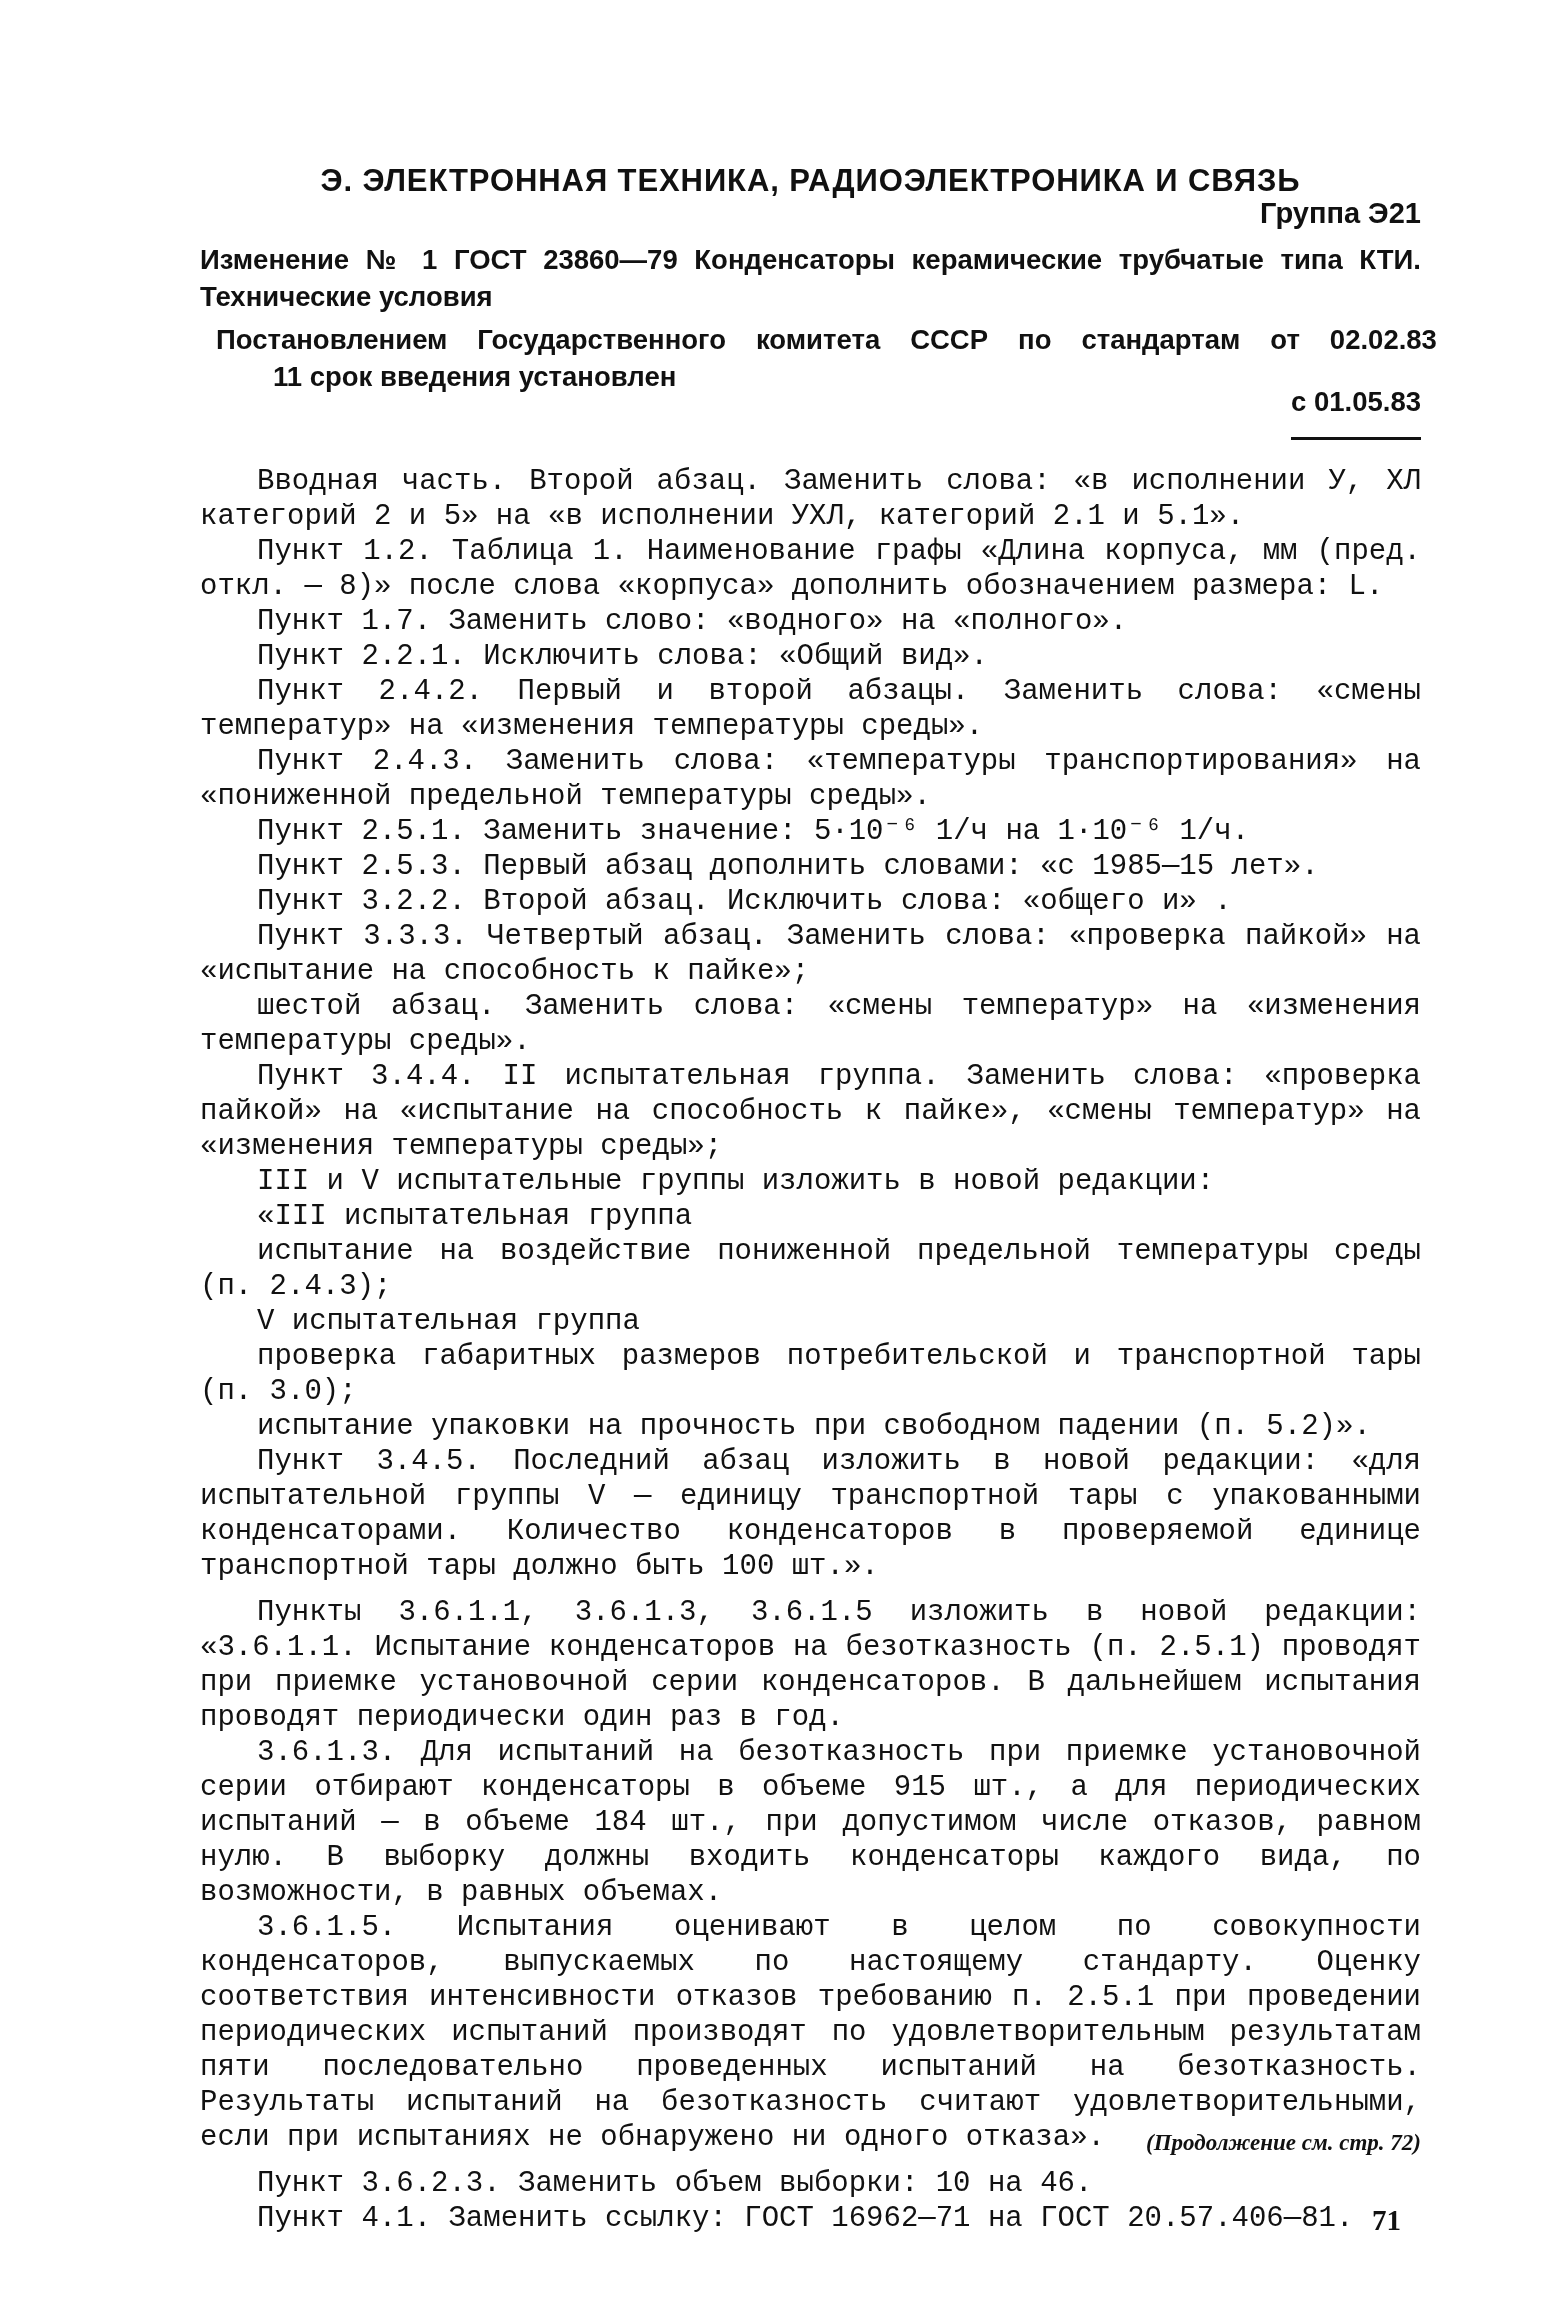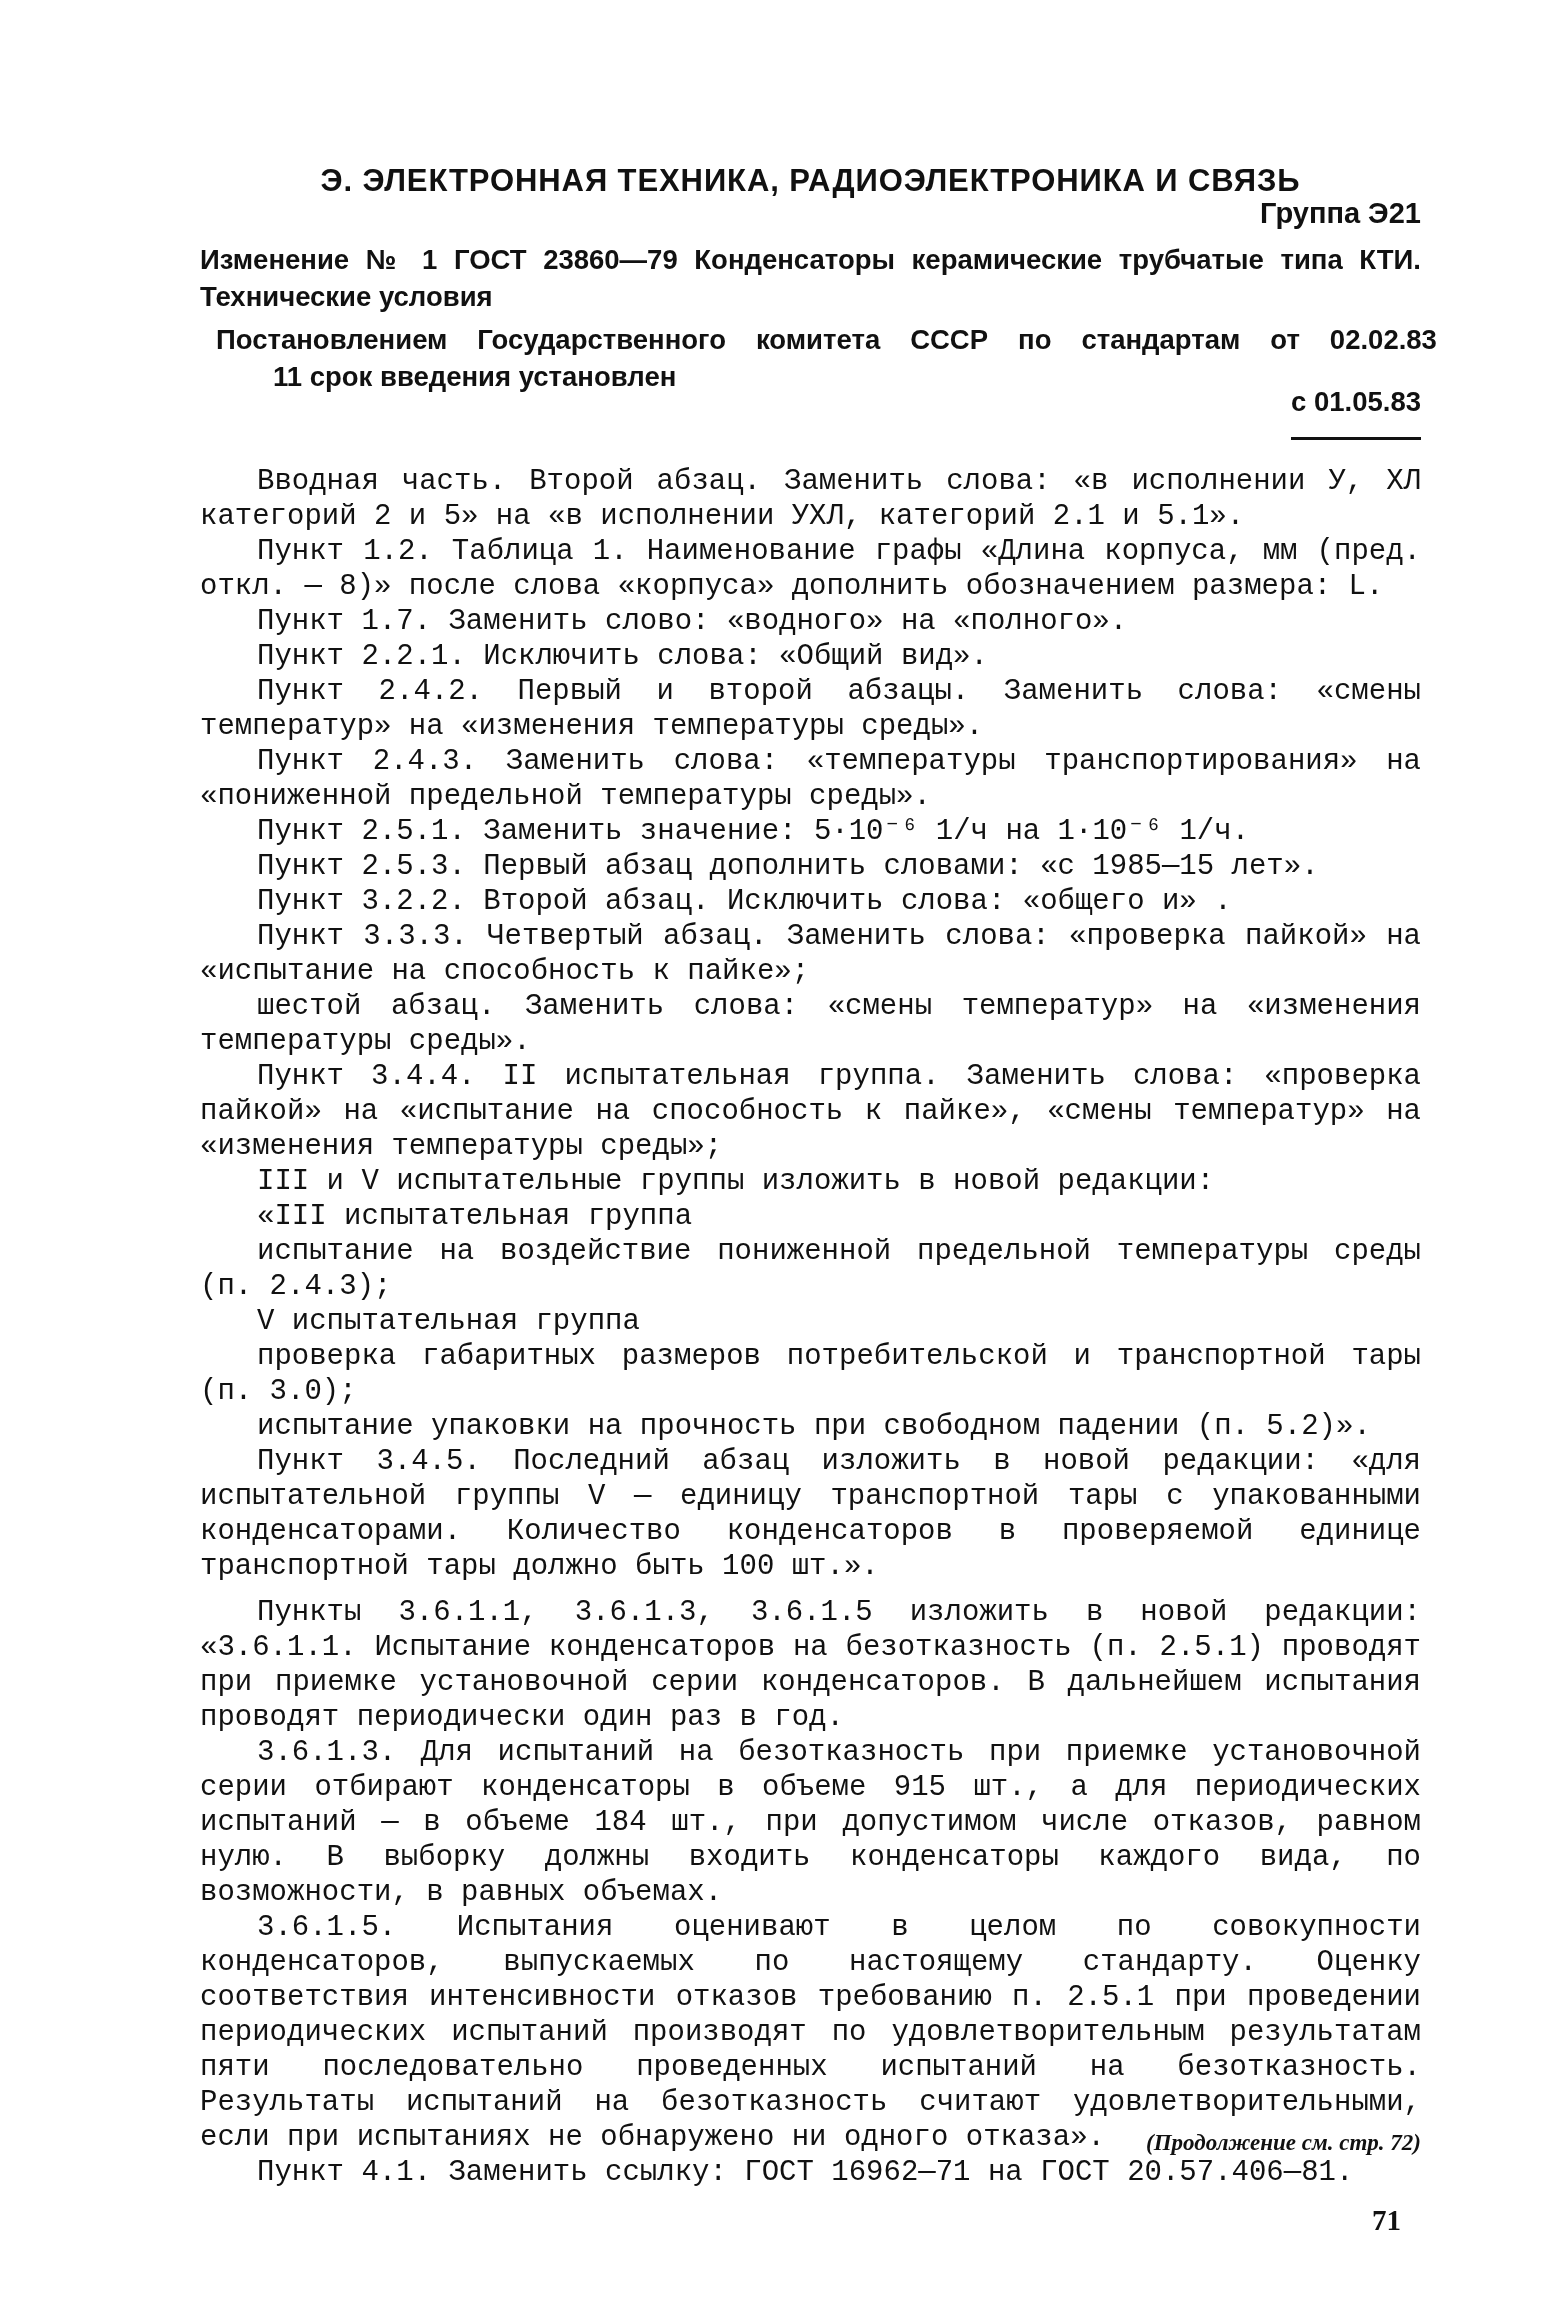--- a/index.html
+++ b/index.html
@@ -154,19 +154,20 @@
       <p class="ind">III и V испытательные группы изложить в новой редакции:</p>
       <p class="ind">«III испытательная группа</p>
       <p class="ind">испытание на воздействие пониженной предельной температуры среды (п. 2.4.3);</p>
       <p class="ind">V испытательная группа</p>
       <p class="ind">проверка габаритных размеров потребительской и транспортной тары (п. 3.0);</p>
       <p class="ind">испытание упаковки на прочность при свободном падении (п. 5.2)».</p>
       <p class="ind">Пункт 3.4.5. Последний абзац изложить в новой редакции: «для испытательной группы V — единицу транспортной тары с упакованными конденсаторами. Количество конденсаторов в проверяемой единице транспортной тары должно быть 100 шт.».</p>
       <p class="ind gap">Пункты 3.6.1.1, 3.6.1.3, 3.6.1.5 изложить в новой редакции: «3.6.1.1. Испытание конденсаторов на безотказность (п. 2.5.1) проводят при приемке установочной серии конденсаторов. В дальнейшем испытания проводят периодически один раз в год.</p>
       <p class="ind">3.6.1.3. Для испытаний на безотказность при приемке установочной серии отбирают конденсаторы в объеме 915 шт., а для периодических испытаний — в объеме 184 шт., при допустимом числе отказов, равном нулю. В выборку должны входить конденсаторы каждого вида, по возможности, в равных объемах.</p>
       <p class="ind">3.6.1.5. Испытания оценивают в целом по совокупности конденсаторов, выпускаемых по настоящему стандарту. Оценку соответствия интенсивности отказов требованию п. 2.5.1 при проведении периодических испытаний производят по удовлетворительным результатам пяти последовательно проведенных испытаний на безотказность. Результаты испытаний на безотказность считают удовлетворительными, если при испытаниях не обнаружено ни одного отказа».</p>
+      <p class="ind gap">Пункт 3.6.2.3. Заменить объем выборки: 10 на 46.</p>
       <p class="ind">Пункт 4.1. Заменить ссылку: ГОСТ 16962—71 на ГОСТ 20.57.406—81.</p>
     </div>
 
   <div class="continuation">(Продолжение см. стр. 72)</div>
   <div class="page-number">71</div>
 </div>
 
 
 </body></html>

